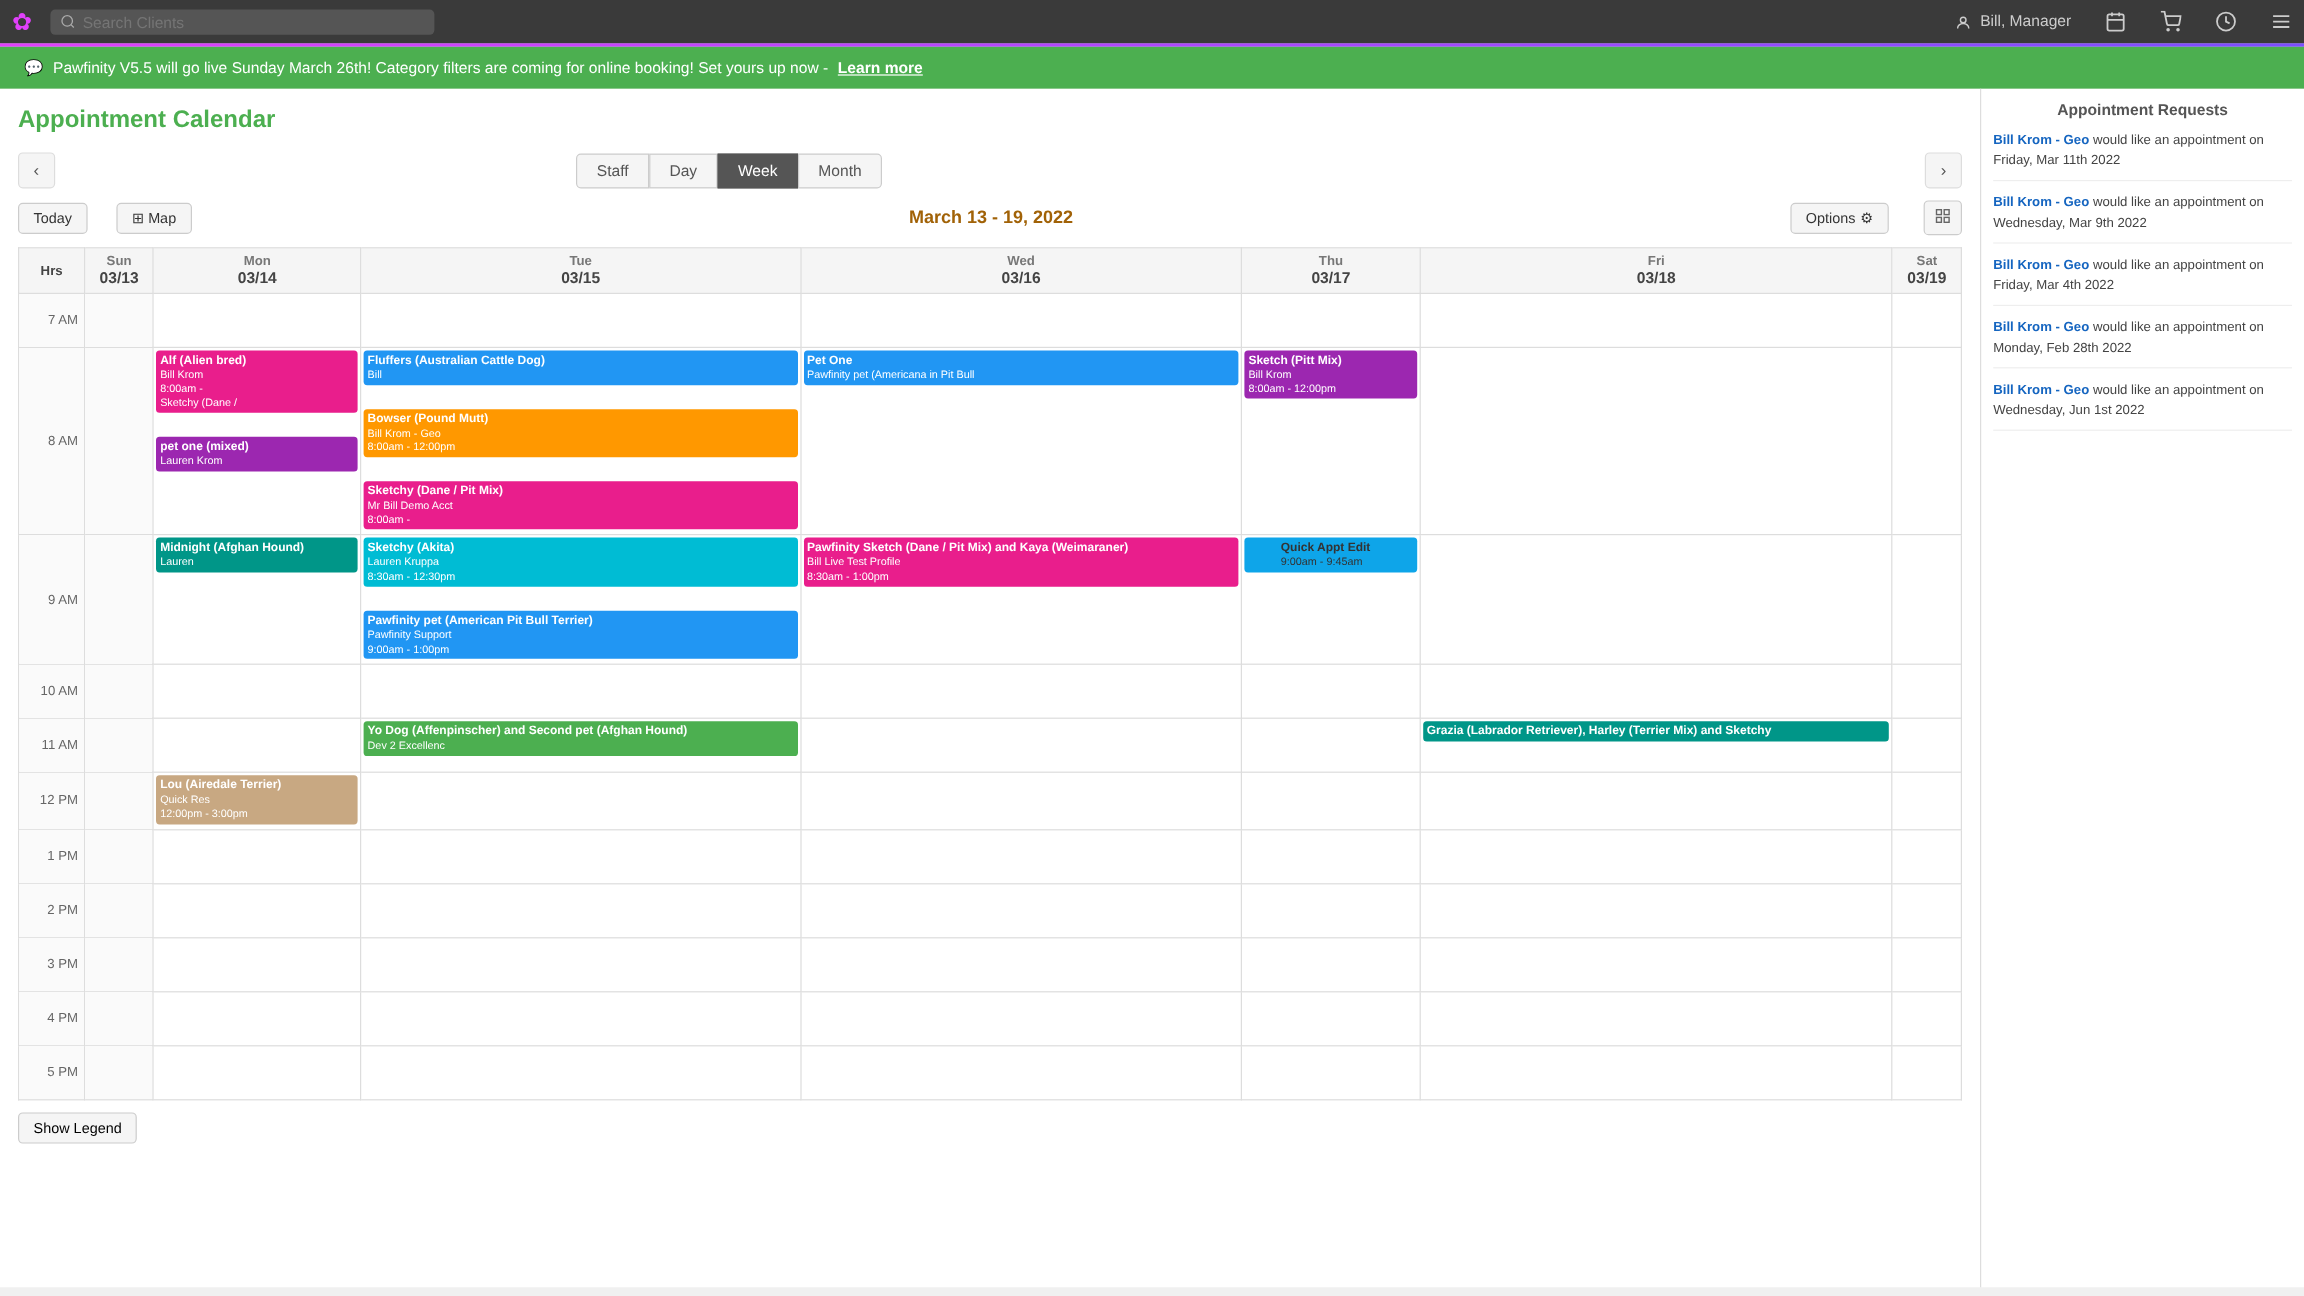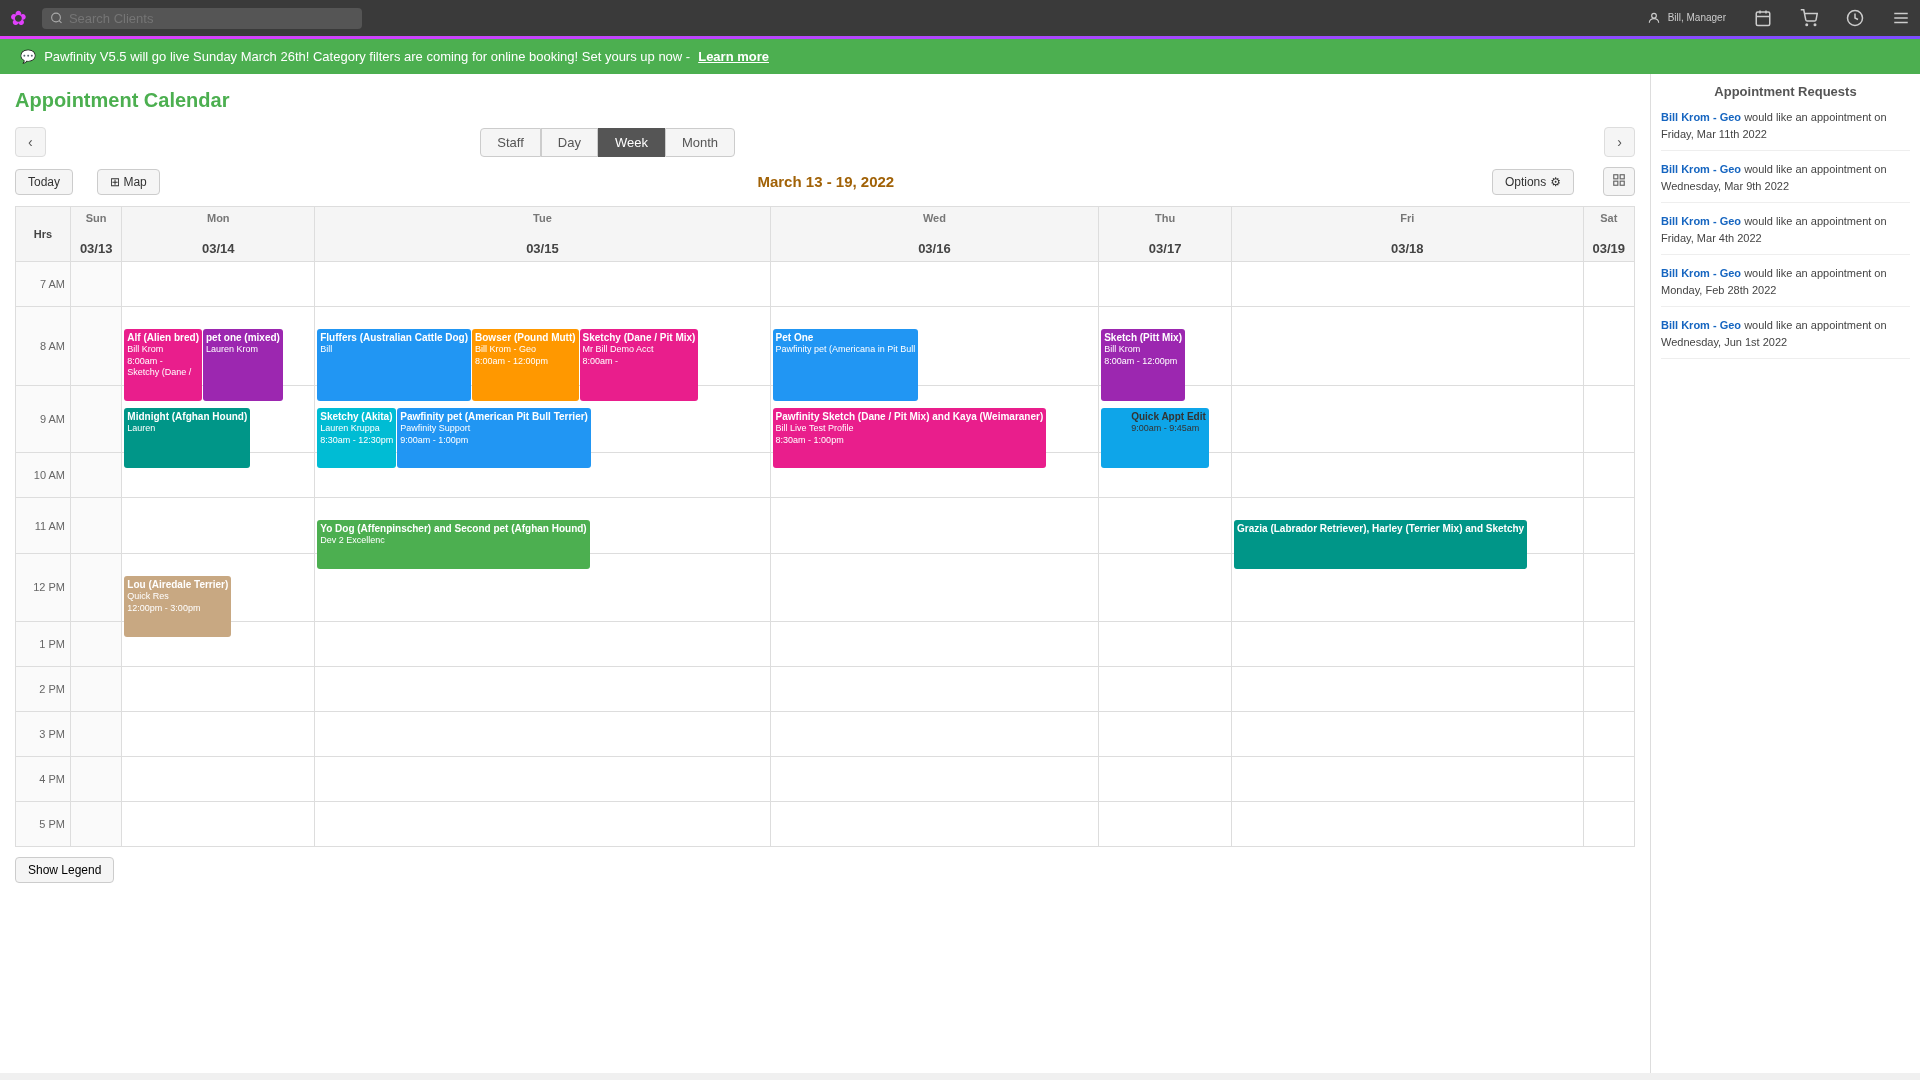--- a/index.html
+++ b/index.html
@@ -36,21 +36,21 @@
       color: #ccc;
       font-size: 13px;
       width: 100%;
     }
     .nav-right {
       margin-left: auto;
       display: flex;
       align-items: center;
       gap: 28px;
       color: #ccc;
-      font-size: 10px;
+      font-size: 13px;
       text-align: center;
     }
     .nav-right span { cursor: pointer; }
     .purple-bar {
       height: 3px;
       background: linear-gradient(to right, #e040fb, #7c4dff);
       width: 100%;
     }
 
     
@@ -223,21 +223,21 @@
     .color-purple { background-color: #9c27b0; }
     .color-teal { background-color: #009688; }
     .color-orange { background-color: #ff9800; }
     .color-tan { background-color: #c8a882; }
     .color-yellow { background-color: #0ea5e9; color: #333; padding-left: 30px; }
     .color-green { background-color: #4caf50; }
     .color-cyan { background-color: #00bcd4; }
 
     .cal-grid td.sun-col { background: #fafafa; }
     .cal-header-day { font-size: 11px; color: #777; }
-    .cal-header-date { font-size: 13px; font-weight: bold; margin-top: 17px; }
+    .cal-header-date { font-size: 13px; font-weight: bold; }
 
     .show-legend-btn {
       margin-top: 10px;
       border: 1px solid #ccc;
       background: #f5f5f5;
       border-radius: 4px;
       padding: 5px 12px;
       cursor: pointer;
       font-size: 12px;
     }
@@ -247,24 +247,23 @@
       background: #f5f5f5;
       border-radius: 4px;
       padding: 5px 8px;
       cursor: pointer;
       margin-left: 5px;
     }
 
     
     .cell-content {
       display: flex;
-      flex-direction: row;
+      flex-direction: column;
       height: 100%;
-      gap: 1px;
-      margin-top: 20px;
+      gap: 18px;
     }
   </style>
 </head>
 <body>
 
 <div id="top-nav">
   <span class="logo">✿</span>
   <div id="search-bar">
     <svg width="14" height="14" viewBox="0 0 24 24" fill="none" stroke="#aaa" stroke-width="2">
       <circle cx="11" cy="11" r="8"></circle>

